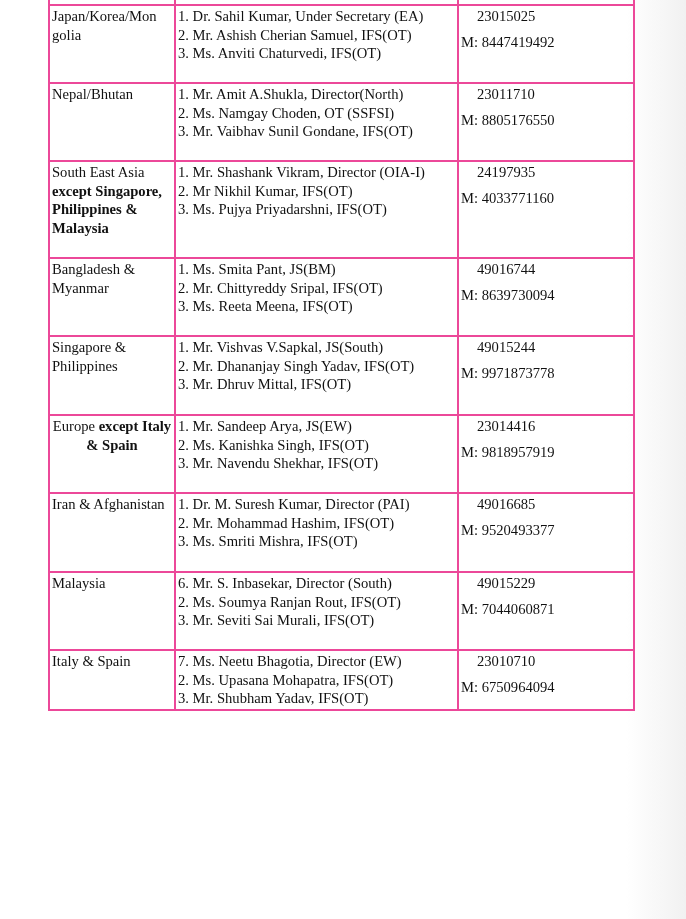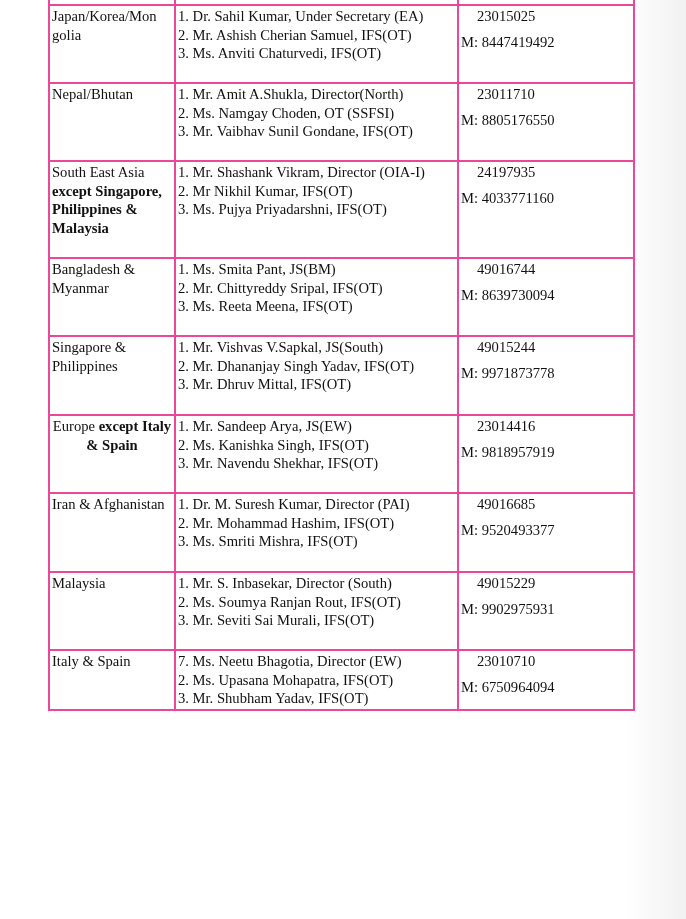--- a/index.html
+++ b/index.html
@@ -133,27 +133,27 @@
       <span class="officer">3. Ms. Smriti Mishra, IFS(OT)</span>
     </td>
     <td>
       <span class="phone">49016685</span>
       <span class="mobile">M: 9520493377</span>
     </td>
   </tr>
       <tr>
     <td style="height: 75px; margin-top: 30px;"><span>Malaysia</span></td>
     <td>
-      <span class="officer">1. Mr. S. Inbasekar, Director (South)</span>
+      <span class="officer">6. Mr. S. Inbasekar, Director (South)</span>
       <span class="officer">2. Ms. Soumya Ranjan Rout, IFS(OT)</span>
       <span class="officer">3. Mr. Seviti Sai Murali, IFS(OT)</span>
     </td>
     <td>
       <span class="phone">49015229</span>
-      <span class="mobile">M: 9902975931</span>
+      <span class="mobile">M: 7044060871</span>
     </td>
   </tr>
       <tr>
     <td style="height: 57px; margin-left: 16px;"><span>Italy &amp; Spain</span></td>
     <td>
       <span class="officer">7. Ms. Neetu Bhagotia, Director (EW)</span>
       <span class="officer">2. Ms. Upasana Mohapatra, IFS(OT)</span>
       <span class="officer">3. Mr. Shubham Yadav, IFS(OT)</span>
     </td>
     <td>

